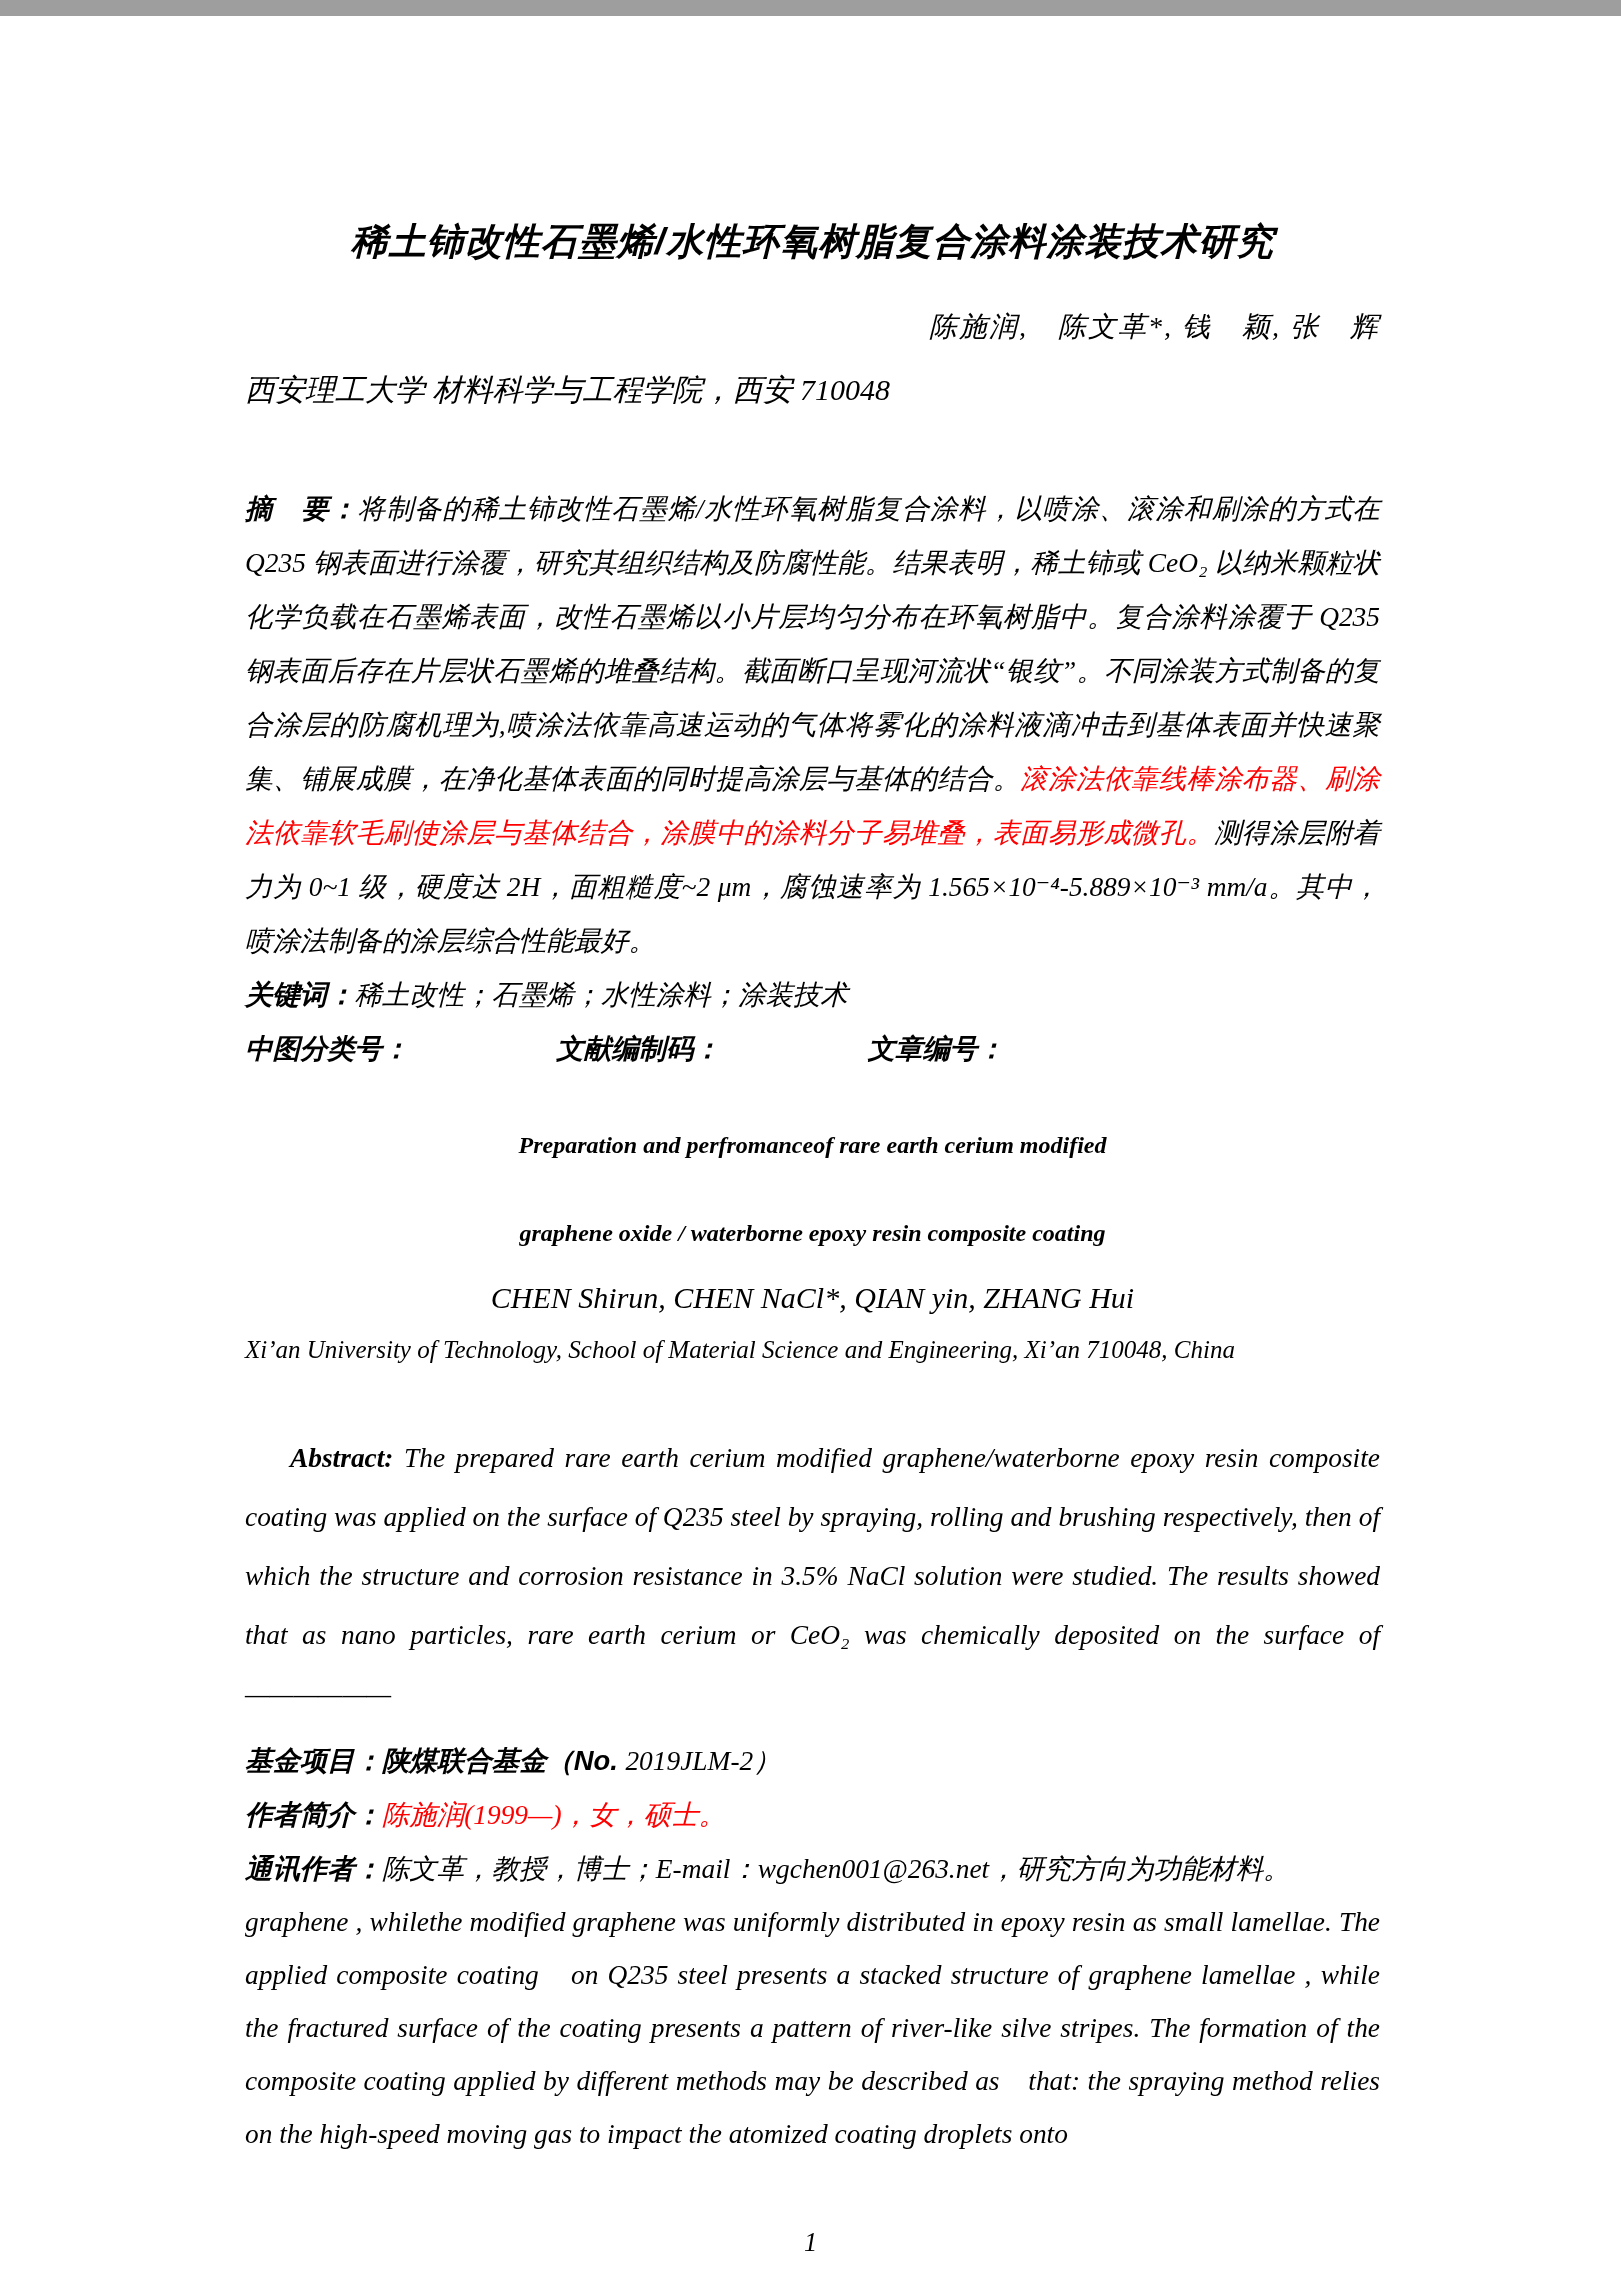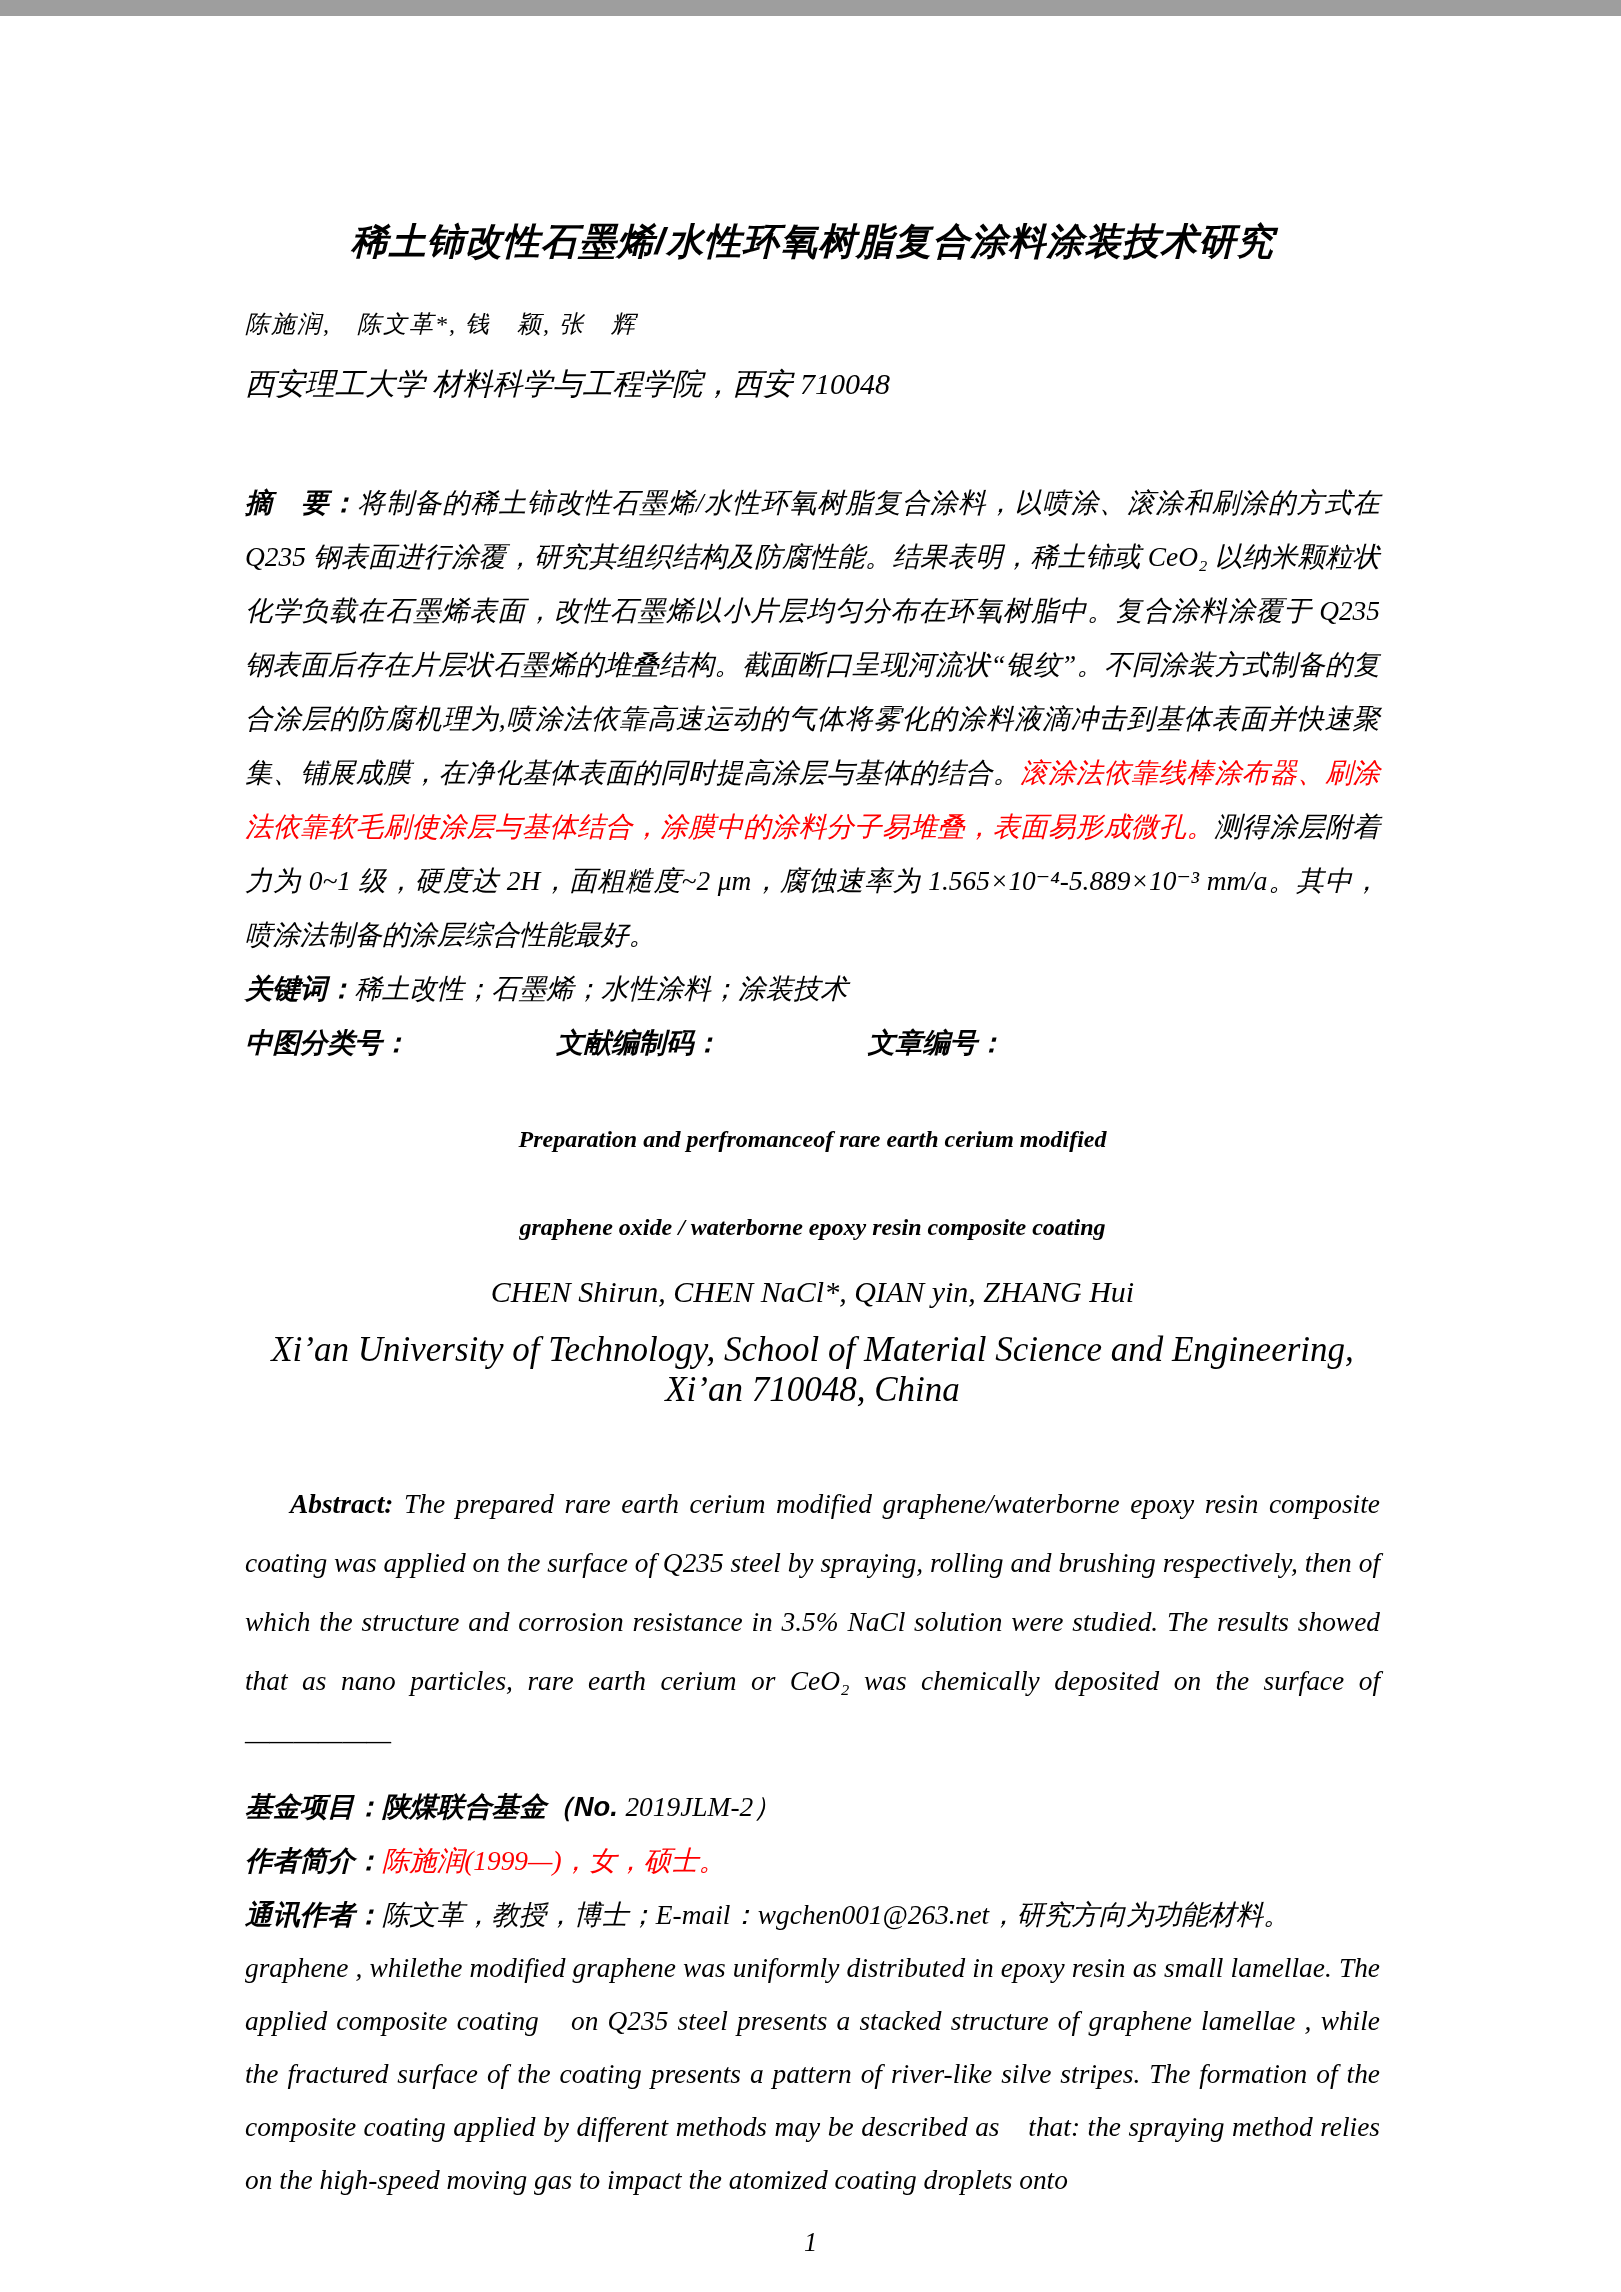--- a/index.html
+++ b/index.html
@@ -14,39 +14,39 @@
     font-style:italic;
   }
   .content { position:absolute; left:245px; top:0; width:1135px; }
 
   .title-cn {
     margin-top:201px;
     font-size:37px; font-weight:bold;
     text-align:center; letter-spacing:1px;
     font-family:"Liberation Sans","DejaVu Sans",sans-serif;
   }
-  .authors-cn { margin-top:41px; font-size:24px; text-align:left; letter-spacing:2px; }
+  .authors-cn { margin-top:41px; font-size:28px; text-align:right; letter-spacing:2px; }
   .affil-cn   { margin-top:23.5px; font-size:30px; text-align:left; }
 
   .para { margin:0; font-size:27.4px; line-height:54px; text-align:justify; }
   .abstract-cn { margin-top:71px; }
 
   .hei { font-family:"Liberation Sans","DejaVu Sans",sans-serif; font-weight:bold; }
   .red { color:#ff0000; }
 
   .class-line .hei { margin-right:147px; }
 
   .title-en {
     margin-top:25.5px;
     font-size:24px; font-weight:bold;
     text-align:center; line-height:88px;
   }
   .title-en .line { display:block; }
   .authors-en { margin-top:3.9px;  font-size:30px; text-align:center; }
-  .affil-en   { margin-top:21.6px; font-size:35px; text-align:center; }
+  .affil-en   { margin-top:21.6px; font-size:25px; }
 
   .abstract-en { margin-top:65px; text-indent:45px; line-height:59px; }
 
   .footnotes { margin-top:9.8px; }
   .footnotes .para { line-height:54px; }
 
   .continuation { line-height:53px; }
 
   .page-number {
     position:absolute; left:0; bottom:51px; width:100%;

